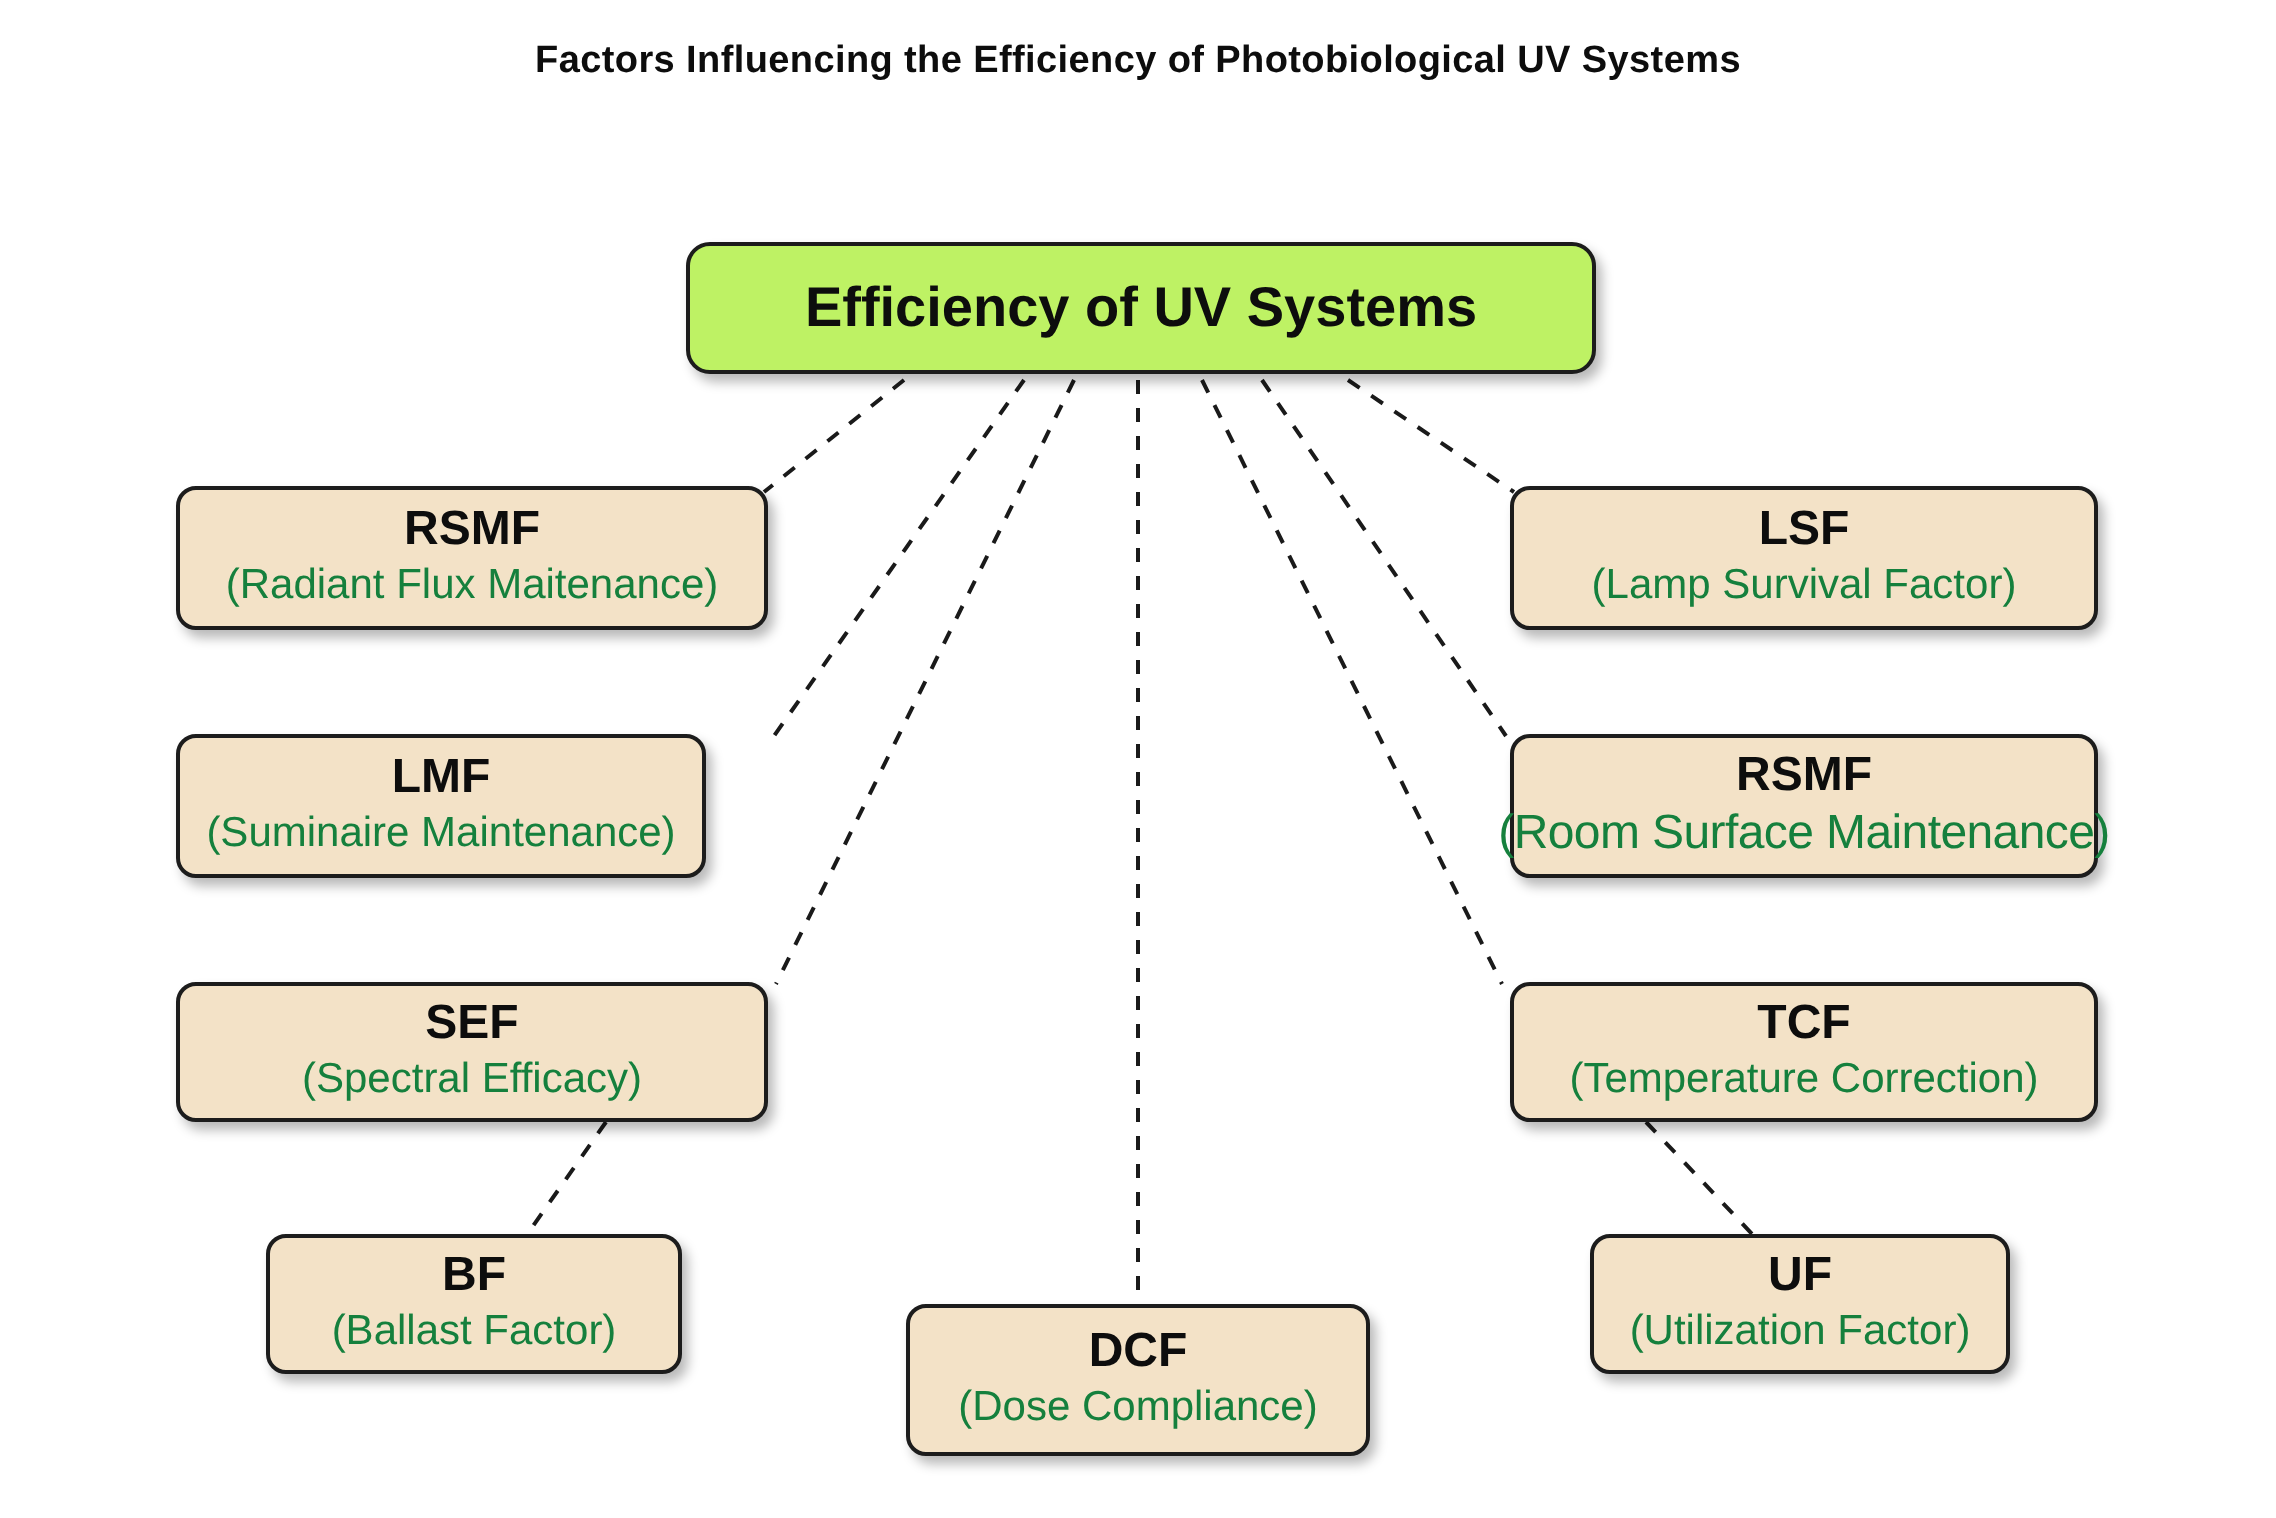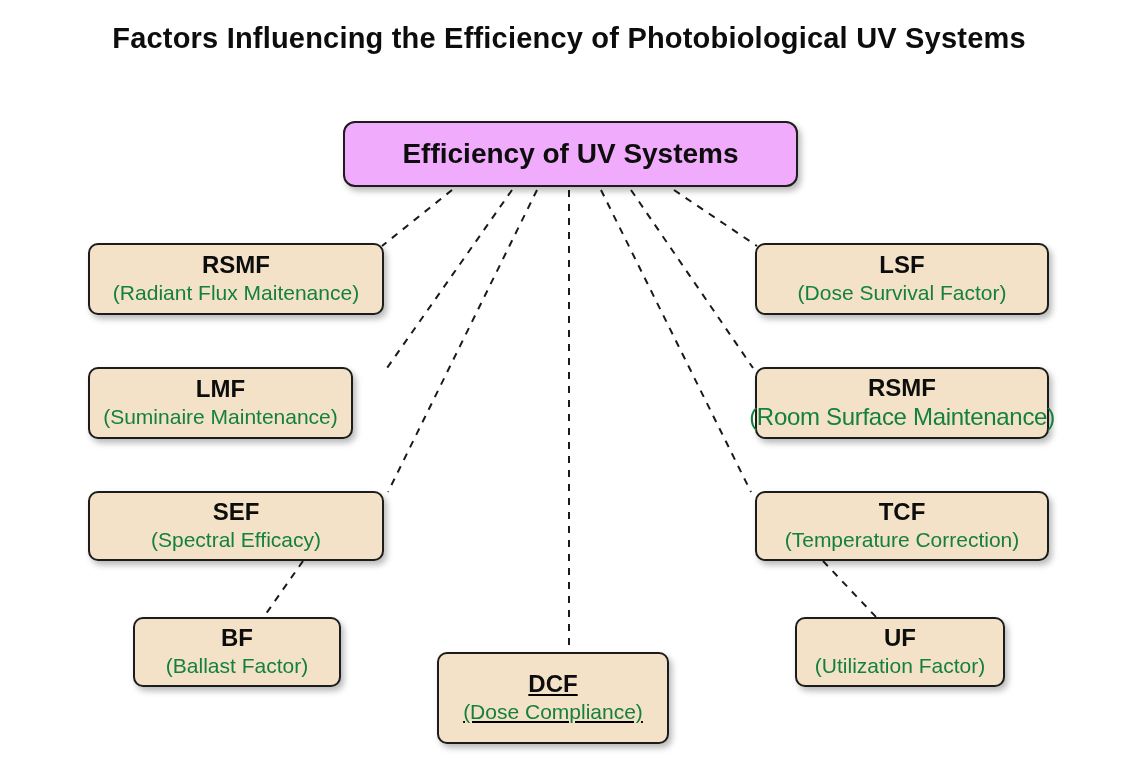--- a/index.html
+++ b/index.html
@@ -16,21 +16,21 @@
     overflow: hidden;
   }
   .title {
     position: absolute;
     left: 0;
     top: 18px;
     width: 1138px;
     padding: 0 60px;
     box-sizing: border-box;
     text-align: center;
-    font-size: 29px;
+    font-size: 19px;
     line-height: 1.38;
     font-weight: bold;
     color: #0d0d0d;
     letter-spacing: 0.2px;
   }
   svg.connectors {
     position: absolute;
     left: 0;
     top: 0;
     width: 1138px;
@@ -61,38 +61,38 @@
     color: #0d0d0d;
     line-height: 1.2;
   }
   .node .label {
     font-size: 21px;
     color: #15803d;
     line-height: 1.25;
     white-space: nowrap;
   }
   .node.root {
-    background: #f0abfc;
+    background: #bef264;
     border-radius: 12px;
     align-items: center;
   }
   .node.root .acronym {
     font-size: 28px;
   }
   
   #root  { left: 343px; top: 121px; width: 455px; height: 66px; }
   #rfmf  { left:  88px; top: 243px; width: 296px; height: 72px; }
   #lsf   { left: 755px; top: 243px; width: 294px; height: 72px; }
   #lmf   { left:  88px; top: 367px; width: 265px; height: 72px; }
   #rsmf  { left: 755px; top: 367px; width: 294px; height: 72px; text-align: right; }
   #sef   { left:  88px; top: 491px; width: 296px; height: 70px; }
   #tcf   { left: 755px; top: 491px; width: 294px; height: 70px; }
   #bf    { left: 133px; top: 617px; width: 208px; height: 70px; }
   #uf    { left: 795px; top: 617px; width: 210px; height: 70px; }
-  #dcf   { left: 437px; top: 652px; width: 232px; height: 92px; text-decoration: underline; }
+  #dcf   { left: 453px; top: 652px; width: 232px; height: 76px; }
   #rsmf .label { font-size: 24px; letter-spacing: -0.3px; }
 </style>
 </head>
 <body>
 
 <div id="canvas">
 
   <div class="title">Factors Influencing the Efficiency of Photobiological UV Systems</div>
 
   <svg class="connectors" viewBox="0 0 1138 759" xmlns="http://www.w3.org/2000/svg">
@@ -115,21 +115,21 @@
     <div class="acronym">Efficiency of UV Systems</div>
   </div>
 
   <div id="rfmf" class="node">
     <div class="acronym">RSMF</div>
     <div class="label">(Radiant Flux Maitenance)</div>
   </div>
 
   <div id="lsf" class="node">
     <div class="acronym">LSF</div>
-    <div class="label">(Dose Survival Factor)</div>
+    <div class="label">(Lamp Survival Factor)</div>
   </div>
 
   <div id="lmf" class="node">
     <div class="acronym">LMF</div>
     <div class="label">(Suminaire Maintenance)</div>
   </div>
 
   <div id="rsmf" class="node">
     <div class="acronym">RSMF</div>
     <div class="label">(Room Surface Maintenance)</div>

